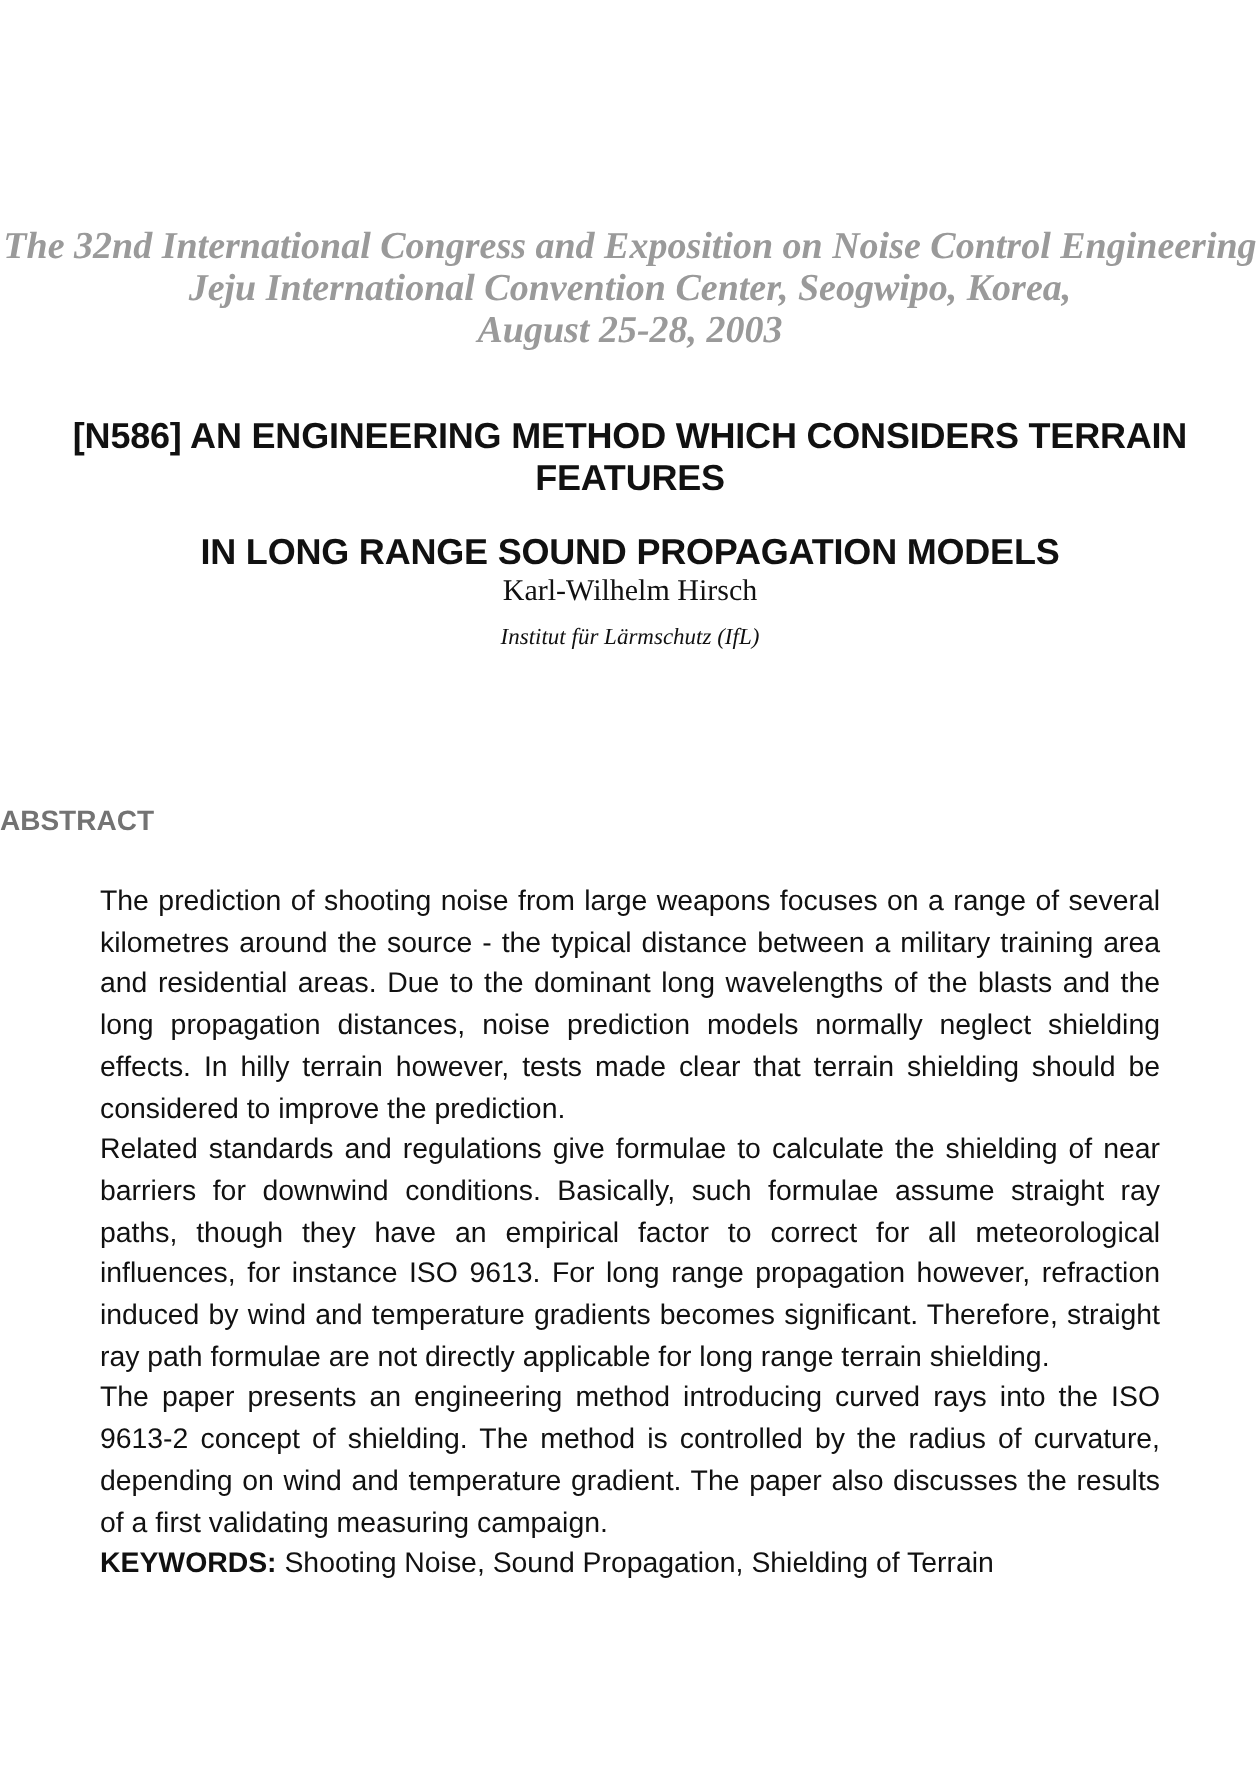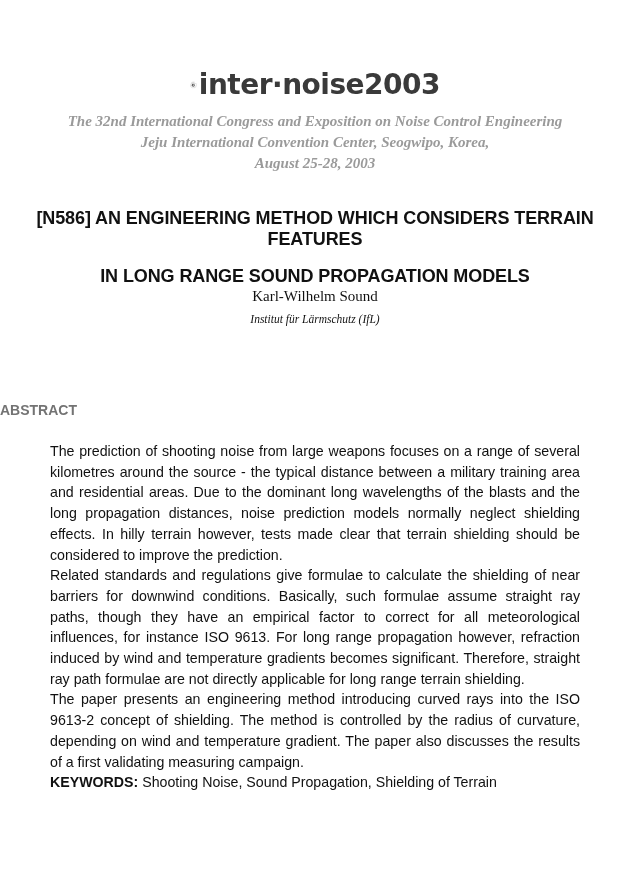--- a/index.html
+++ b/index.html
@@ -3,21 +3,21 @@
   <meta charset="utf-8">
   <style>
     html, body { margin: 0; padding: 0; background: #ffffff; }
     body { width: 630px; height: 890px; position: relative; overflow: hidden; }
     .page { position: absolute; left: 0; top: 0; width: 630px; height: 890px; background: #fff; }
 
     .logo { position: absolute; left: 190px; top: 60px; width: 250px; height: 50px; display: flex; align-items: center; }
     .logo-mark { width: 46px; height: 46px; display: block; }
     .logo-text { font-family: "DejaVu Sans", sans-serif; font-weight: bold; font-size: 28px; color: #3a3a3a; letter-spacing: -0.5px; margin-left: 2px; line-height: 1; }
 
-    .conf { position: absolute; left: 0; width: 630px; text-align: center; font-family: "Liberation Serif", serif; font-style: italic; font-weight: bold; color: #9a9a9a; font-size: 15px; }
+    .conf { position: absolute; left: 0; width: 630px; text-align: center; font-family: "Liberation Serif", serif; font-style: italic; font-weight: bold; color: #9a9a9a; font-size: 19px; }
     .conf-1 { top: 113px; }
     .conf-2 { top: 134px; }
     .conf-3 { top: 155px; }
 
     .title { position: absolute; left: 0; width: 630px; text-align: center; font-family: "Liberation Sans", sans-serif; font-weight: bold; font-size: 18px; color: #111; letter-spacing: -0.1px; }
     .title-1 { top: 208px; }
     .title-2 { top: 232px; margin-top: 34px; }
 
     .author { position: absolute; left: 0; width: 630px; text-align: center; font-family: "Liberation Serif", serif; color: #111; }
     .author-name { top: 288px; font-size: 15px; }
@@ -29,40 +29,29 @@
 
     .body { position: absolute; left: 50px; top: 441px; width: 530px; font-family: Liberation Sans, sans-serif; font-size: 14.2px; line-height: 20.7px; color: #111; text-align: justify; }
     .body p { margin: 0; }
     .kw-label { font-weight: bold; }
   </style>
 </head>
 <body>
 
 <div class="page">
 
-  <div class="logo">
-    <svg class="logo-mark" viewBox="0 0 46 46">
-      <circle cx="23" cy="23" r="21" fill="none" stroke="#c8c8c8" stroke-width="3" stroke-dasharray="30 8"></circle>
-      <path d="M8 20 A15 15 0 0 1 36 16" fill="none" stroke="#b0b0b0" stroke-width="4"></path>
-      <path d="M38 28 A15 15 0 0 1 12 34" fill="none" stroke="#d0d0d0" stroke-width="3"></path>
-      <circle cx="22" cy="25" r="10" fill="#5a5a5a"></circle>
-      <circle cx="24" cy="24" r="5" fill="#e8e8e8"></circle>
-      <circle cx="25" cy="24" r="2.5" fill="#5a5a5a"></circle>
-    </svg>
-    <span class="logo-text">inter·noise2003</span>
-  </div>
 
   <div class="conf conf-1">The 32nd International Congress and Exposition on Noise Control Engineering</div>
   <div class="conf conf-2">Jeju International Convention Center, Seogwipo, Korea,</div>
   <div class="conf conf-3">August 25-28, 2003</div>
 
   <div class="title title-1">[N586] AN ENGINEERING METHOD WHICH CONSIDERS TERRAIN FEATURES</div>
   <div class="title title-2">IN LONG RANGE SOUND PROPAGATION MODELS</div>
 
-  <div class="author author-name">Karl-Wilhelm Sound</div>
+  <div class="author author-name">Karl-Wilhelm Hirsch</div>
   <div class="author author-inst">Institut für Lärmschutz (IfL)</div>
 
   <div class="abstract-head">ABSTRACT</div>
 
   <div class="body">
     <p>The prediction of shooting noise from large weapons focuses on a range of several kilometres around the source - the typical distance between a military training area and residential areas. Due to the dominant long wavelengths of the blasts and the long propagation distances, noise prediction models normally neglect shielding effects. In hilly terrain however, tests made clear that terrain shielding should be considered to improve the prediction.</p>
     <p>Related standards and regulations give formulae to calculate the shielding of near barriers for downwind conditions. Basically, such formulae assume straight ray paths, though they have an empirical factor to correct for all meteorological influences, for instance ISO 9613. For long range propagation however, refraction induced by wind and temperature gradients becomes significant. Therefore, straight ray path formulae are not directly applicable for long range terrain shielding.</p>
     <p>The paper presents an engineering method introducing curved rays into the ISO 9613-2 concept of shielding. The method is controlled by the radius of curvature, depending on wind and temperature gradient. The paper also discusses the results of a first validating measuring campaign.</p>
     <p><span class="kw-label">KEYWORDS:</span><span> Shooting Noise, Sound Propagation, Shielding of Terrain</span></p>
   </div>

